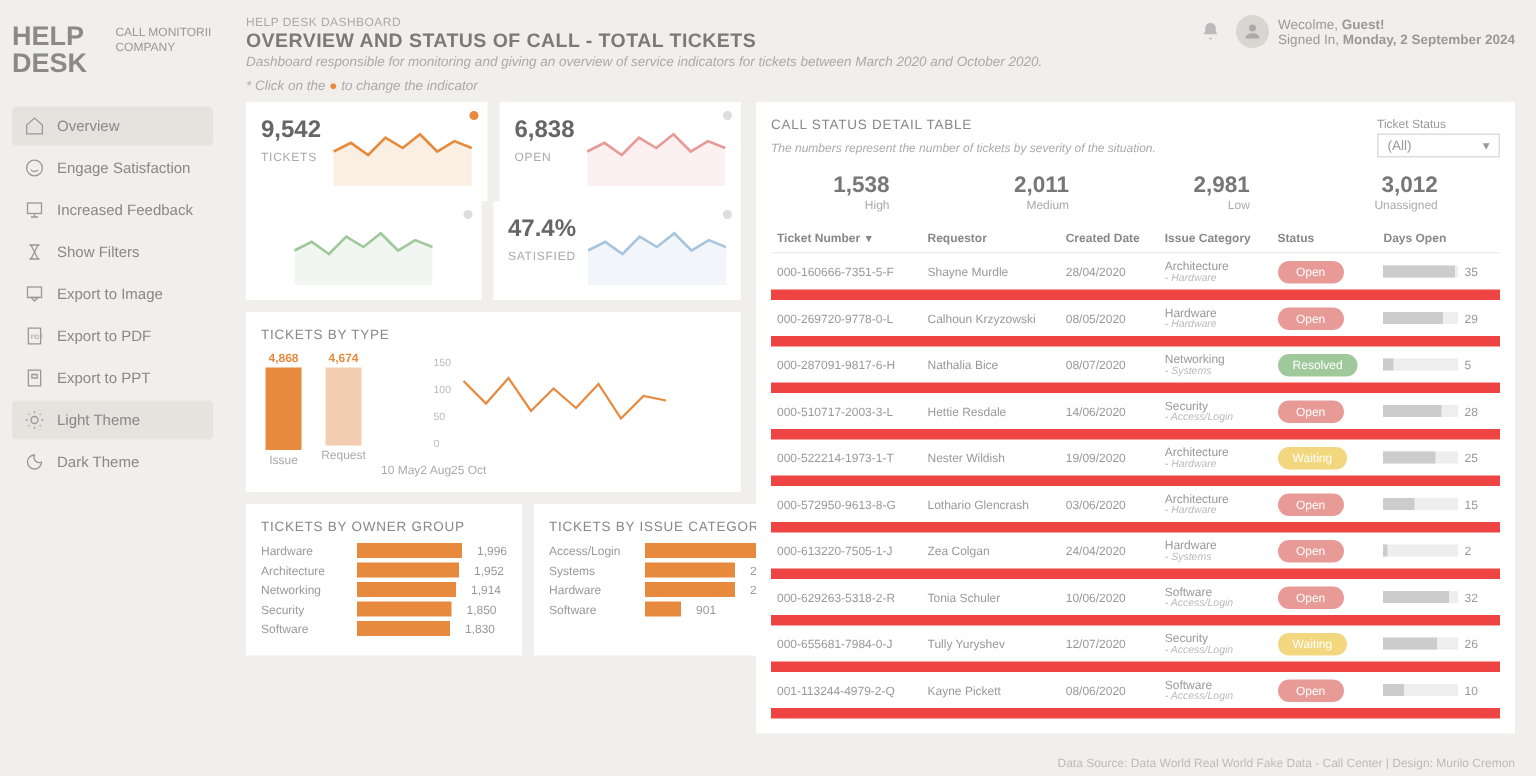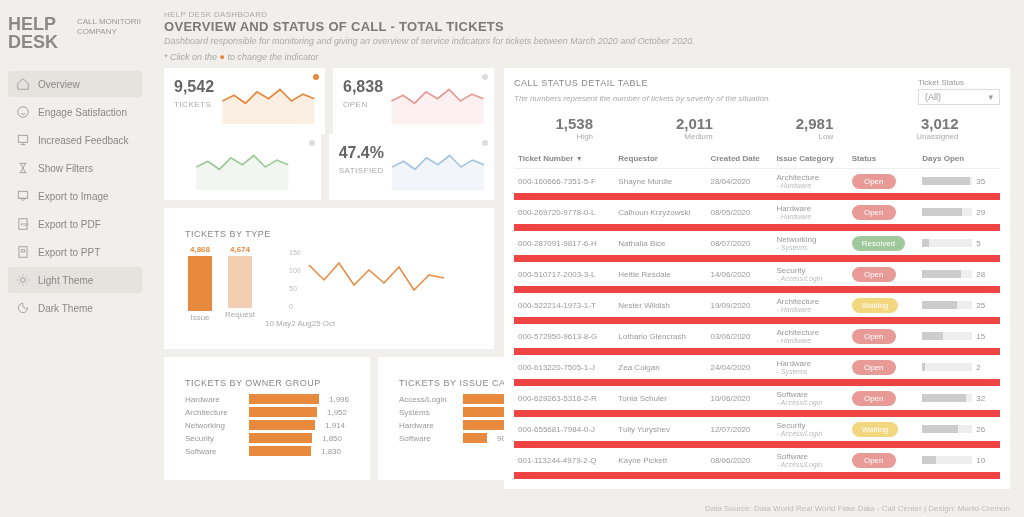--- a/index.html
+++ b/index.html
@@ -27,21 +27,21 @@
 .hint .dot{color:#e78a3d}
 .content{display:flex;gap:10px}
 .col-left{width:330px;display:flex;flex-direction:column;gap:8px}
 .kpi-row{display:flex;gap:8px}
 .kpi{flex:1;background:#fff;padding:10px;position:relative;display:flex;gap:8px;height:66px}
 .kpi-dot{position:absolute;top:6px;right:6px;width:6px;height:6px;border-radius:50%;background:#ddd}
 .kpi-dot.on{background:#e78a3d}
 .kpi-val{font-size:16px;font-weight:700;color:#666}
 .kpi-lbl{font-size:8px;color:#aaa;letter-spacing:.5px;margin-top:4px}
 .spark{flex:1;min-width:60px}
-.panel{background:#fff;padding:21px}
+.panel{background:#fff;padding:10px}
 .panel-title{font-size:9px;font-weight:400;color:#888;letter-spacing:.5px;margin-bottom:6px}
 .tbt{display:flex;gap:10px}
 .bars2{display:flex;gap:10px;align-items:flex-start;height:70px}
 .bar2-col{display:flex;flex-direction:column;align-items:center;gap:2px;width:30px}
 .bar2-v{font-size:8px;color:#e78a3d;font-weight:600}
 .bar2-b{width:24px;background:#e78a3d}
 .bar2-l{font-size:8px;color:#aaa}
 .linechart{flex:1}
 .axis-lbls{display:flex;justify-content:flex-start;font-size:8px;color:#aaa;margin-top:2px}
 .hrow{display:flex;align-items:center;gap:6px;margin-bottom:3px}
@@ -164,20 +164,39 @@
       </nav>
   </aside>
 
   <main class="main">
     <div class="header">
       <div class="header-left">
         <div class="crumb">HELP DESK DASHBOARD</div>
         <div class="title">OVERVIEW AND STATUS OF CALL - TOTAL TICKETS</div>
         <div class="subtitle">Dashboard responsible for monitoring and giving an overview of service indicators for tickets between March 2020 and October 2020.</div>
       </div>
+      <div class="header-right">
+        <span class="bell">
+          <svg viewBox="0 0 24 24" fill="#bbb">
+              <path d="M12 2a6 6 0 0 0-6 6v4l-2 3h16l-2-3V8a6 6 0 0 0-6-6zm0 19a2 2 0 0 0 2-2h-4a2 2 0 0 0 2 2z"></path>
+            </svg>
+        </span>
+        <div class="user-block">
+          <div class="avatar">
+            <svg viewBox="0 0 24 24" width="14" height="14" fill="#aaa">
+                <circle cx="12" cy="8" r="4"></circle>
+                <path d="M4 20c0-4 4-6 8-6s8 2 8 6"></path>
+              </svg>
+          </div>
+          <div>
+            <div><span>Wecolme, </span><b>Guest!</b></div>
+            <div><span>Signed In, </span><b>Monday, 2 September 2024</b></div>
+          </div>
+        </div>
+      </div>
     </div>
 
     <div class="hint">
       <span>* Click on the </span><span class="dot">●</span><span> to change the indicator</span>
     </div>
 
     <div class="content">
       <div class="col-left">
         <div id="kpis">
             <div class="kpi-row">

